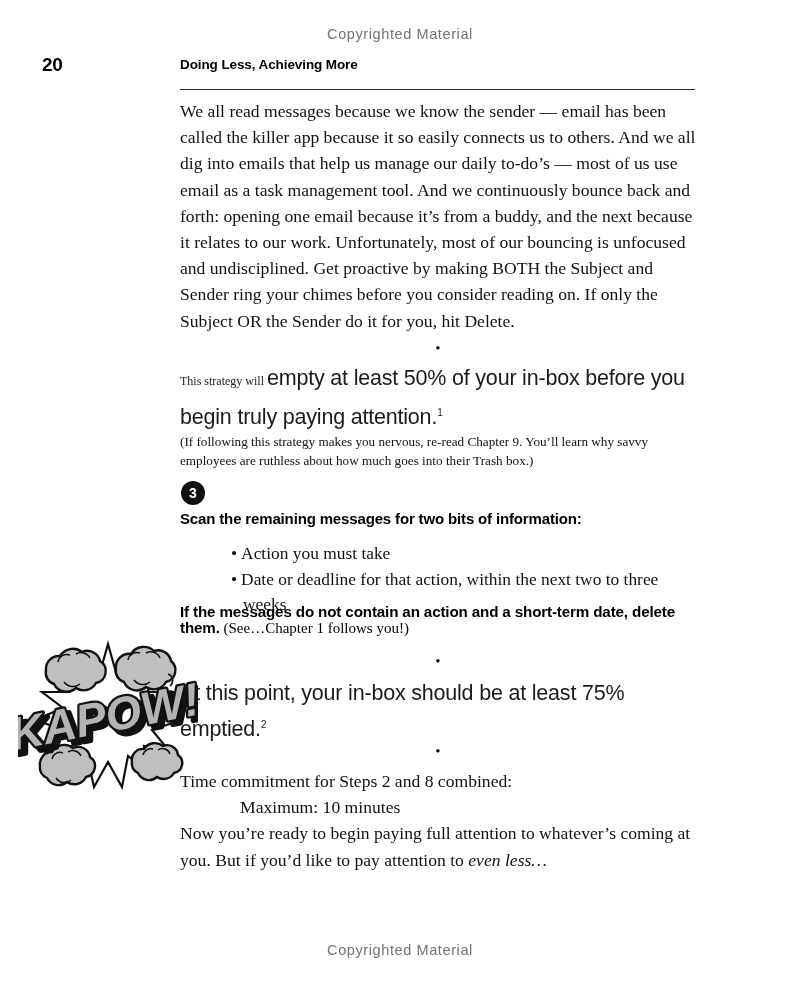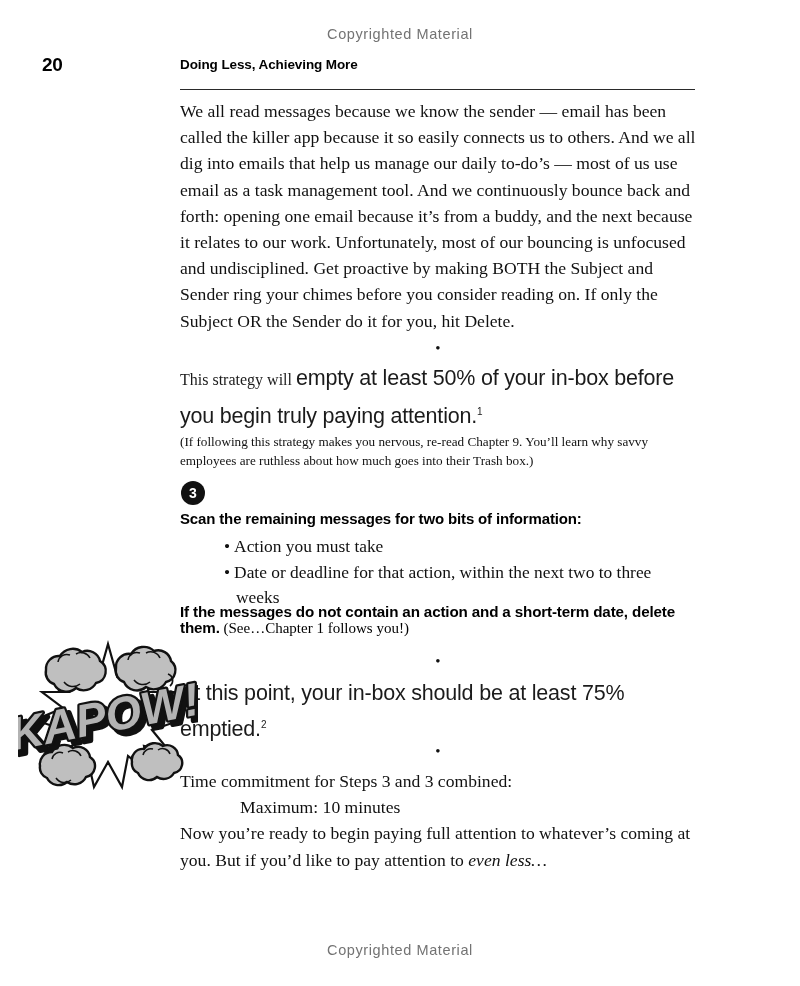--- a/index.html
+++ b/index.html
@@ -101,21 +101,21 @@
   .statement {
     font-family: "Liberation Sans", sans-serif;
     font-size: 21.5px;
     line-height: 36px;
     color: #1b1b1b;
     font-weight: normal;
     letter-spacing: -0.2px;
   }
   .statement .lead-serif {
     font-family: "Liberation Serif", serif;
-    font-size: 16px;
+    font-size: 12px;
     letter-spacing: 0;
   }
   .statement sup {
     font-size: 10px;
     vertical-align: super;
     line-height: 0;
   }
 
   .note {
     font-family: "Liberation Serif", serif;
@@ -143,21 +143,21 @@
   .step-head {
     font-family: "Liberation Sans", sans-serif;
     font-weight: bold;
     font-size: 15px;
     line-height: 22px;
     color: #000;
     letter-spacing: -0.15px;
   }
 
   ul.bullets {
-    margin: 4px;
+    margin: 11px;
     padding: 0;
     list-style: none;
   }
   ul.bullets li {
     font-family: "Liberation Serif", serif;
     font-size: 17.4px;
     line-height: 25.5px;
     padding-left: 52px;
     text-indent: -12px;
     color: #111;
@@ -243,21 +243,21 @@
 
   <div class="col statement" style="top:675px;">
     <span>At this point, your in-box should be at least 75% emptied.</span><sup>2</sup>
   </div>
 
   <div class="col sep-dot" style="top:745px;">
     <span>•</span>
   </div>
 
   <div class="col" style="top:768px;">
-    <p class="body">Time commitment for Steps 3 and 3 combined:</p>
+    <p class="body">Time commitment for Steps 2 and 8 combined:</p>
     <p class="body indent-line">Maximum: 10 minutes</p>
     <p class="body"><span>Now you’re ready to begin paying full attention to whatever’s coming at you. But if you’d like to pay attention to </span><em>even less…</em></p>
   </div>
 
   <div class="kapow">
     <svg viewBox="0 0 180 175" width="180" height="175" aria-hidden="true">
 
       <g stroke="#111" stroke-width="1.6" fill="none">
         <line x1="48" y1="46" x2="92" y2="84"></line>
         <line x1="44" y1="52" x2="88" y2="90"></line>

